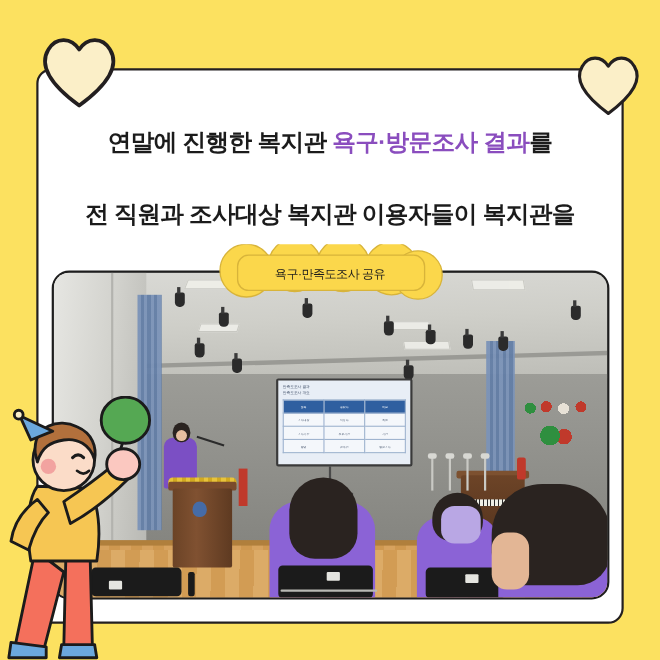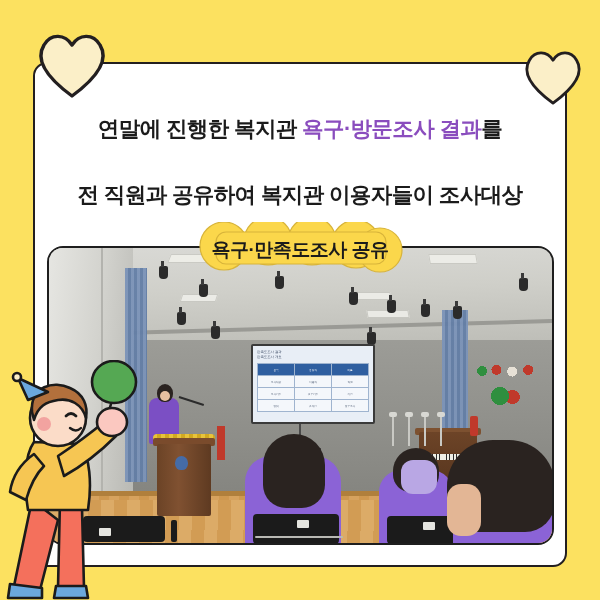--- a/index.html
+++ b/index.html
@@ -42,21 +42,21 @@
   .headline .hl{color:#8a4dbe;}
 
   
   .badge{
     position:absolute;left:192px;top:222px;width:216px;height:52px;
   }
   .badge svg{position:absolute;left:0;top:0;}
   .badge-label{
     position:absolute;left:0;top:0;width:216px;height:52px;
     display:flex;align-items:center;justify-content:center;
-    font-size:19px;font-weight:700;color:#1b1b1b;
+    font-size:11px;font-weight:400;color:#1b1b1b;
     letter-spacing:-0.5px;
     padding-top:3px;box-sizing:border-box;
   }
 
   
   .photo{
     position:absolute;left:47px;top:246px;width:507px;height:299px;
     border-radius:16px;
     border:2px solid #1e1e1e;
     overflow:hidden;
@@ -239,21 +239,21 @@
 </style>
 </head>
 <body>
 
 <div id="stage">
 
   <div class="card"></div>
 
   <div class="headline">
     <span>연말에 진행한 복지관 </span><span class="hl">욕구·방문조사 결과</span><span>를</span><br>
-    <span>전 직원과 공유하여 복지관 이용자들이 조사대상</span><br>
+    <span>전 직원과 조사대상 복지관 이용자들이 복지관을</span><br>
     <span>필요로 하는 이유와 만족도에 대해 알아보며 더</span><br>
     <span>나은 복지관을 만들기 위한 자리도 마련되었습니다.</span>
   </div>
 
   <div class="photo">
     <div class="photo-inner">
 
       <div class="ceiling"></div>
       <div class="wall"></div>
       <div class="wall-left"></div>

